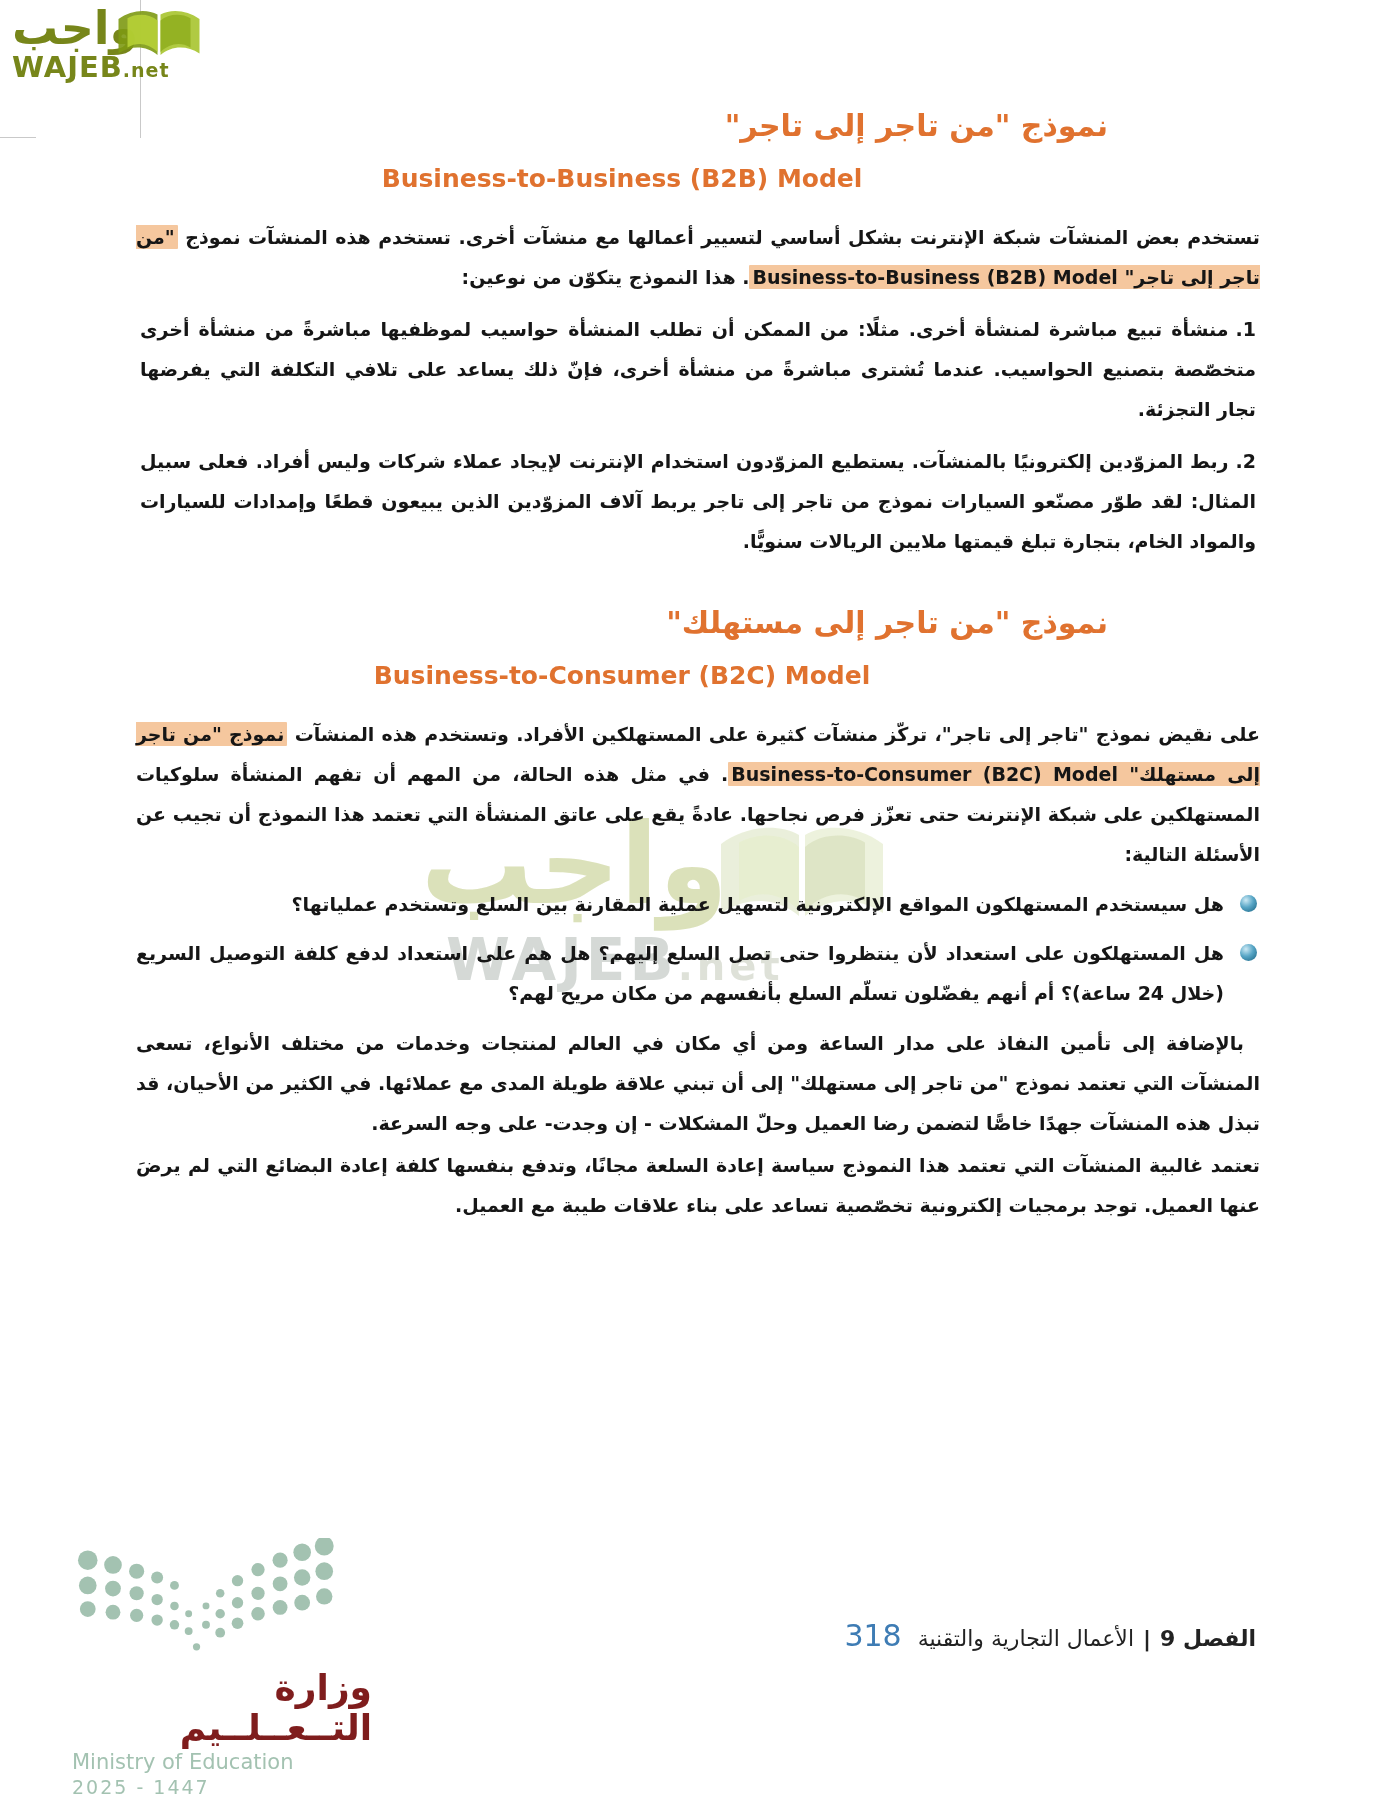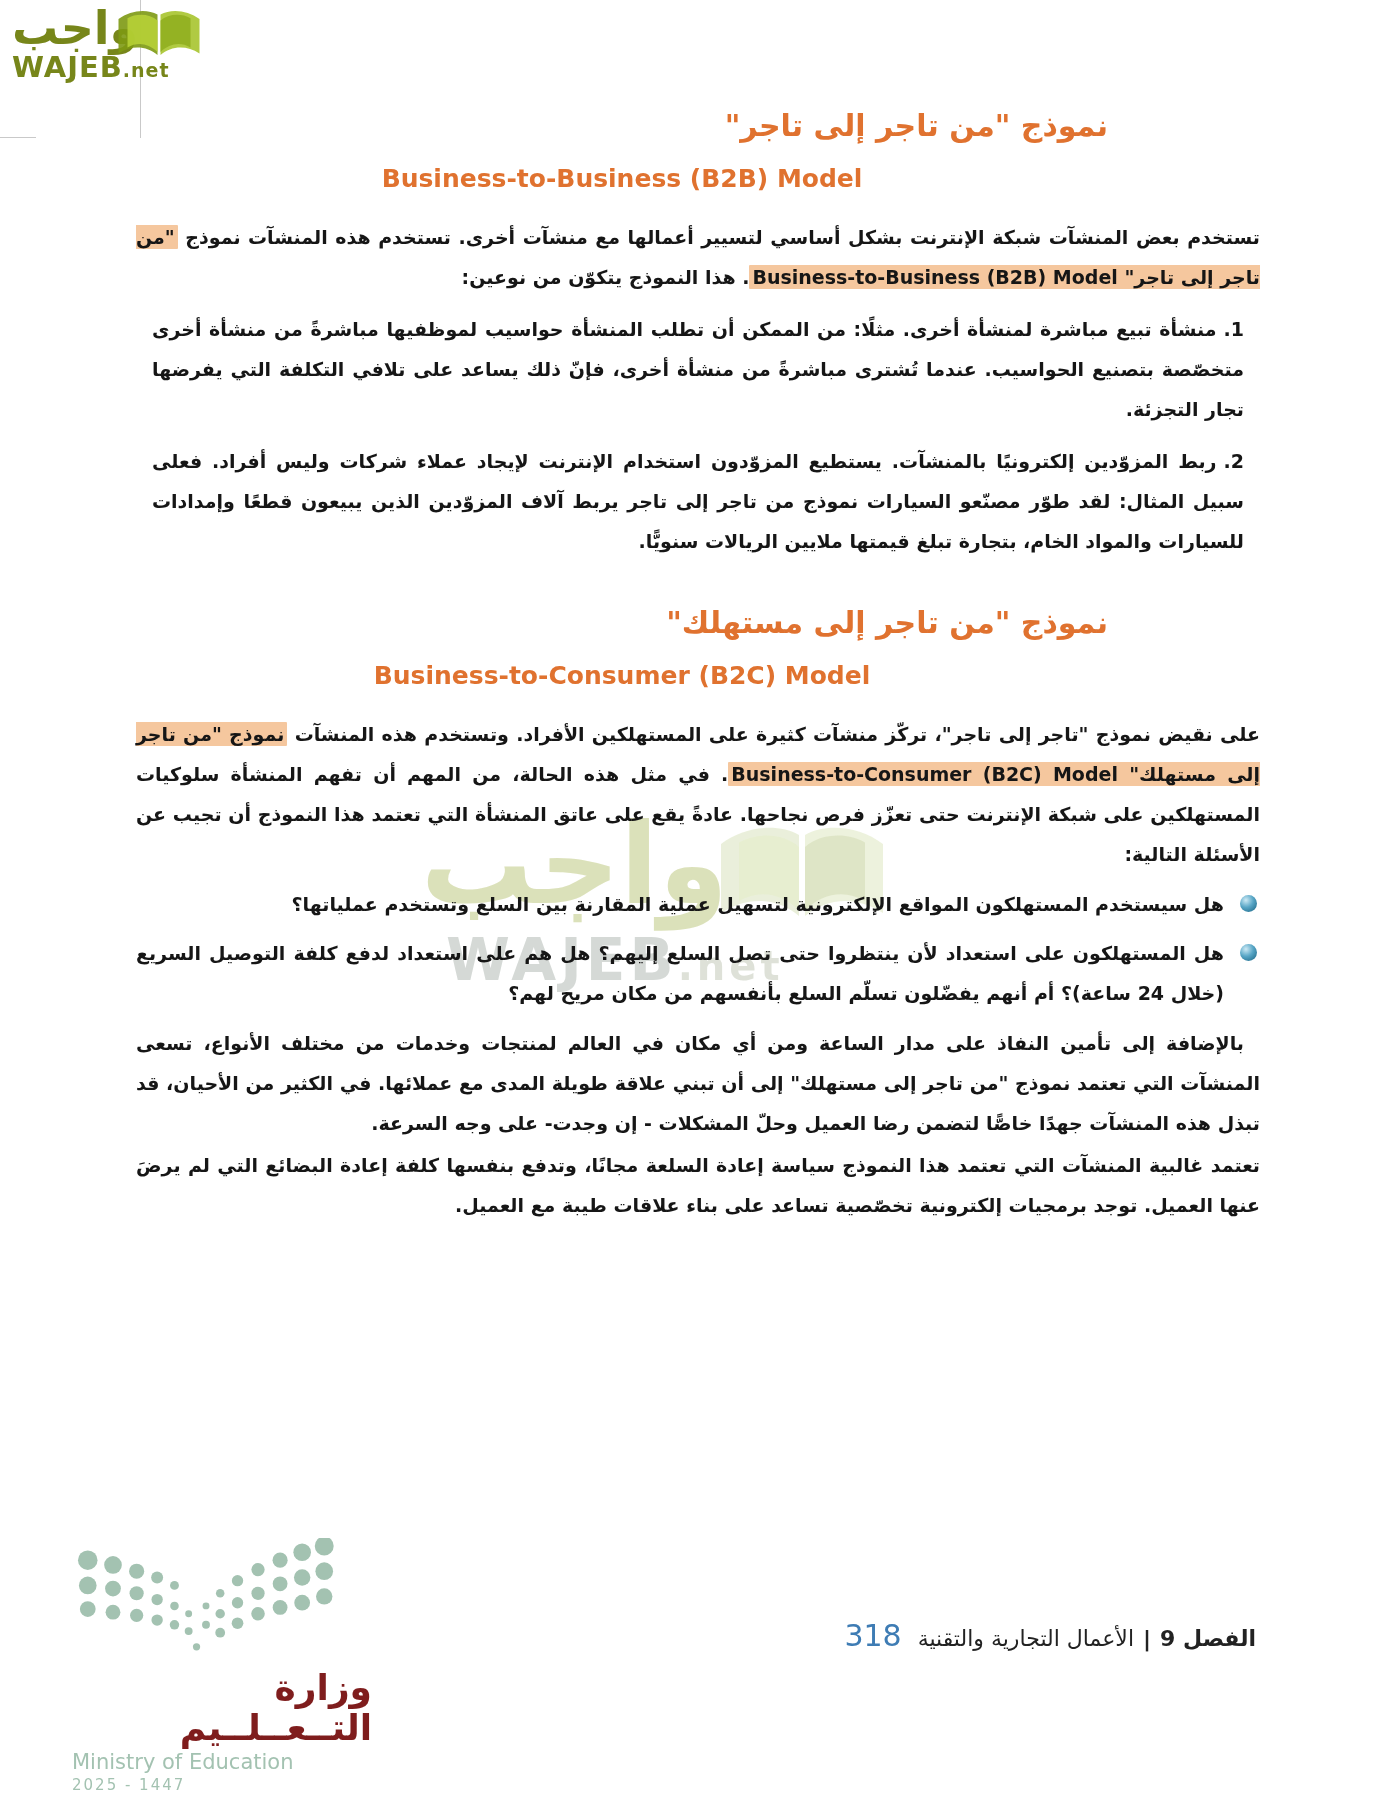--- a/index.html
+++ b/index.html
@@ -30,38 +30,38 @@
   .sec-head{text-align:right;margin-left:0;margin-right:152px;color:#e0722f;}
   .sec-head .ar{font-size:30px;font-weight:bold;line-height:40px;}
   .sec-head .en{font-size:25px;font-weight:bold;line-height:32px;margin-top:17px;direction:ltr;text-align:center;}
   .body{
     font-size:19px;line-height:40px;font-weight:700;color:#161616;
     text-align:justify;margin:0;
   }
   .intro{margin-top:22px;}
   .hl{background:#f5c79e;padding:1px 3px;border-radius:1px;}
   .items{margin-top:10px;}
-  .num-item{margin:12px 16px;}
+  .num-item{margin:12px 4px;}
   .num-item .num{font-weight:800;margin-left:7px;}
   .section-b2c{margin-top:42px;}
   .qlist{list-style:none;margin:10px 0 0 0;padding:0;}
   .qli{position:relative;padding-right:36px;margin:9px 0;}
   .sphere{
     position:absolute;right:3px;top:11px;width:17px;height:17px;border-radius:50%;
     background:radial-gradient(circle at 35% 30%, #cdeaf5 0%, #58a6c6 45%, #15607f 100%);
   }
   .closing{margin-top:10px;}
   .closing p{margin:2px 0;}
   .closing p:first-of-type{text-indent:16px;}
 
   
   .moe{position:absolute;left:72px;top:1538px;width:300px;color:#a3c2b1;direction:ltr;}
   .moe-wordmark{font-size:36px;font-weight:bold;color:#7f1d1d;margin-top:6px;line-height:40px;}
   .moe-en{font-size:21px;color:#a3c2b1;margin-top:2px;}
-  .moe-years{font-size:15px;color:#a3c2b1;letter-spacing:2px;margin-top:2px;}
+  .moe-years{font-size:19px;color:#a3c2b1;letter-spacing:2px;margin-top:2px;}
   .footer-right{position:absolute;right:140px;top:1618px;font-size:22px;color:#222;white-space:nowrap;}
   .footer-right .chap{font-weight:800;}
   .footer-right .sep{font-weight:800;margin:0 9px;}
   .footer-right .pagenum{font-size:30px;color:#3e7cb4;margin-right:16px;font-weight:400;}
 </style>
 </head>
 <body>
 
 <div class="crop-v"></div>
 <div class="crop-h"></div>

